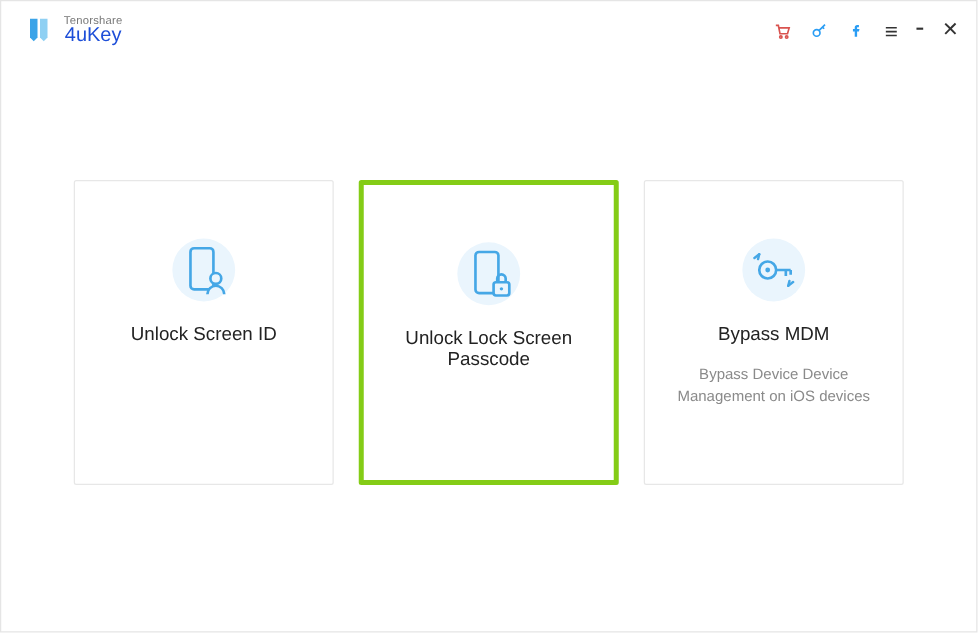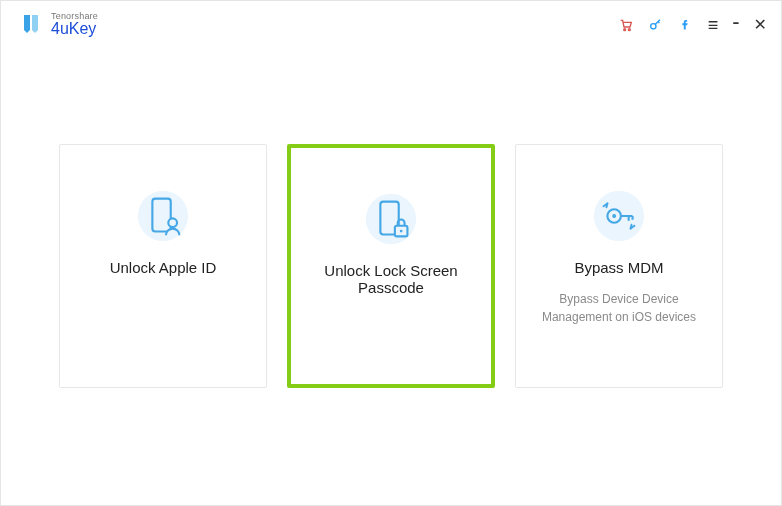--- a/index.html
+++ b/index.html
@@ -12,21 +12,21 @@
       overflow: hidden;
     }
     .titlebar {
       height: 48px;
       display: flex;
       align-items: center;
       justify-content: space-between;
       padding: 0 14px 0 18px;
     }
     .brand { display: flex; align-items: center; gap: 8px; }
-    .brand-text { line-height: 1.05; }
+    .brand-text { line-height: 1.05; text-align: center; }
     .brand-text .tiny { font-size: 9px; color: #777; letter-spacing: .2px; }
     .brand-text .name { font-size: 16px; color: #1d4ed8; font-weight: 500; }
     .winctl { display: flex; align-items: center; gap: 14px; }
     .winctl .ico { width: 16px; height: 16px; display:flex; align-items:center; justify-content:center; cursor: pointer; }
     .winctl .txt { font-size: 18px; color: #333; cursor:pointer; line-height:1; font-family: Arial, sans-serif; }
     .content {
       display: flex;
       gap: 20px;
       justify-content: center;
       padding: 95px 50px 0;
@@ -94,21 +94,21 @@
 
   <div class="card">
     <div class="icobox">
       <svg width="58" height="58" viewBox="0 0 60 60">
         <circle cx="30" cy="30" r="26" fill="#eaf5fd"></circle>
         <rect x="19" y="12" width="19" height="34" rx="3" fill="none" stroke="#45a7e6" stroke-width="2.2"></rect>
         <circle cx="40" cy="37" r="4.5" fill="#eaf5fd" stroke="#45a7e6" stroke-width="2.2"></circle>
         <path d="M33 50c0-4 3.5-7 7-7s7 3 7 7" fill="#eaf5fd" stroke="#45a7e6" stroke-width="2.2"></path>
       </svg>
     </div>
-    <h3>Unlock Apple ID</h3>
+    <h3>Unlock Screen ID</h3>
   </div>
 
   <div class="card selected">
     <div class="icobox">
       <svg width="58" height="58" viewBox="0 0 60 60">
         <circle cx="30" cy="30" r="26" fill="#eaf5fd"></circle>
         <rect x="19" y="12" width="19" height="34" rx="3" fill="none" stroke="#45a7e6" stroke-width="2.2"></rect>
         <rect x="34" y="37" width="13" height="11" rx="2" fill="#eaf5fd" stroke="#45a7e6" stroke-width="2.2"></rect>
         <path d="M37 37v-3a3.5 3.5 0 0 1 7 0v3" fill="none" stroke="#45a7e6" stroke-width="2.2"></path>
         <circle cx="40.5" cy="42.5" r="1.4" fill="#45a7e6"></circle>

